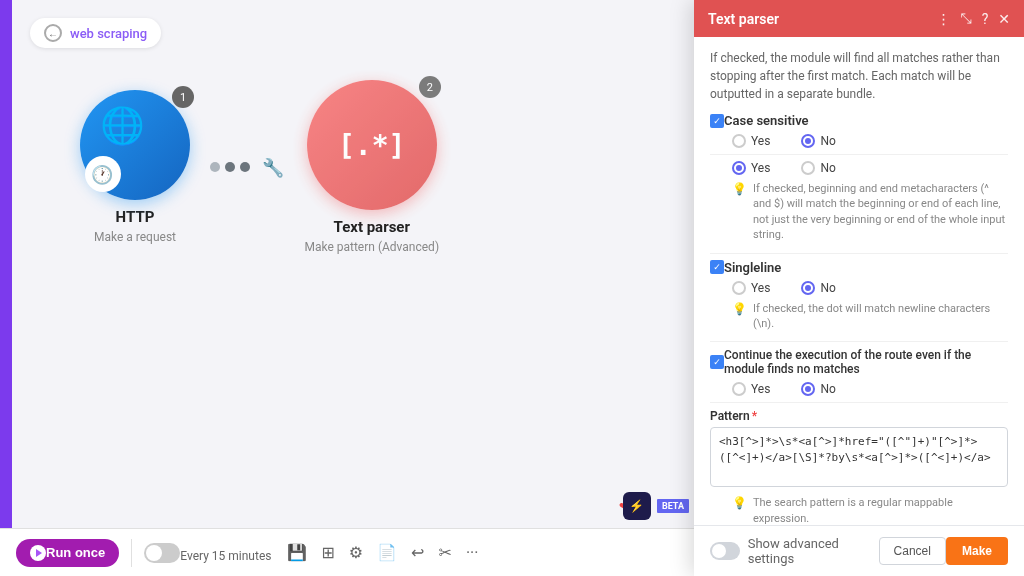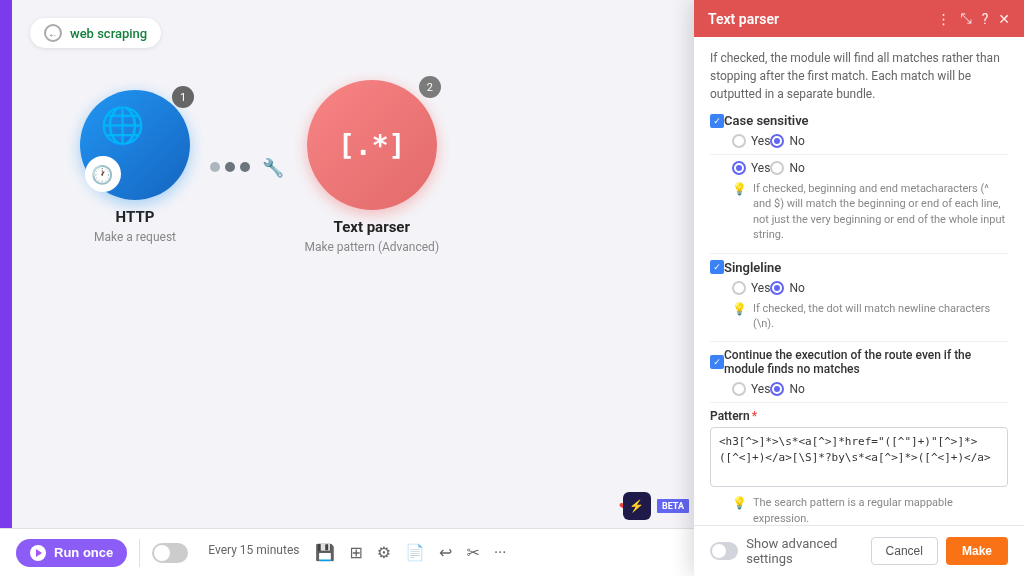--- a/index.html
+++ b/index.html
@@ -50,21 +50,21 @@
       border: 2px solid #aaa;
       display: flex;
       align-items: center;
       justify-content: center;
       cursor: pointer;
       color: #666;
       font-size: 10px;
     }
     .breadcrumb-text {
       font-size: 13px;
-      color: #15803d;
+      color: #8b5cf6;
       font-weight: 500;
     }
 
     
     .flow-area {
       position: absolute;
       top: 80px;
       left: 80px;
       display: flex;
       align-items: center;
@@ -196,22 +196,22 @@
       background: white;
       border-top: 1px solid #e0e0e0;
       display: flex;
       align-items: center;
       padding: 0 16px;
       gap: 0;
     }
     .run-once-btn {
       display: flex;
       align-items: center;
-      gap: 8px;
-      background: #8b5cf6;
+      gap: 0;
+      background: #a21caf;
       color: white;
       border: none;
       border-radius: 20px;
       padding: 6px 14px;
       font-size: 13px;
       font-weight: 600;
       cursor: pointer;
     }
     .run-once-icon {
       width: 16px;
@@ -230,22 +230,22 @@
       margin-left: 2px;
     }
     .toolbar-divider {
       width: 1px;
       height: 28px;
       background: #e0e0e0;
       margin: 0 12px;
     }
     .toolbar-schedule {
       display: flex;
-      align-items: flex-start;
-      gap: 20px;
+      align-items: flex-end;
+      gap: 0;
     }
     .toggle-switch {
       width: 36px;
       height: 20px;
       background: #ccc;
       border-radius: 10px;
       position: relative;
       cursor: pointer;
     }
     .toggle-switch::after {
@@ -388,21 +388,21 @@
       color: white;
       font-size: 9px;
     }
     .section-title {
       font-size: 13px;
       font-weight: 600;
       color: #333;
     }
     .radio-group {
       display: flex;
-      gap: 0;
+      gap: 31px;
       margin-left: 22px;
       margin-bottom: 6px;
     }
     .radio-option {
       display: flex;
       align-items: center;
       gap: 5px;
       font-size: 12px;
       color: #444;
     }
@@ -511,21 +511,20 @@
       height: 14px;
       background: white;
       border-radius: 50%;
     }
     .adv-label {
       font-size: 13px;
       color: #666;
     }
     .footer-buttons {
       display: flex;
-      gap: 8px;
     }
     .btn-cancel {
       padding: 6px 14px;
       border: 1px solid #d1d5db;
       border-radius: 4px;
       font-size: 12px;
       color: #555;
       background: white;
       cursor: pointer;
     }

